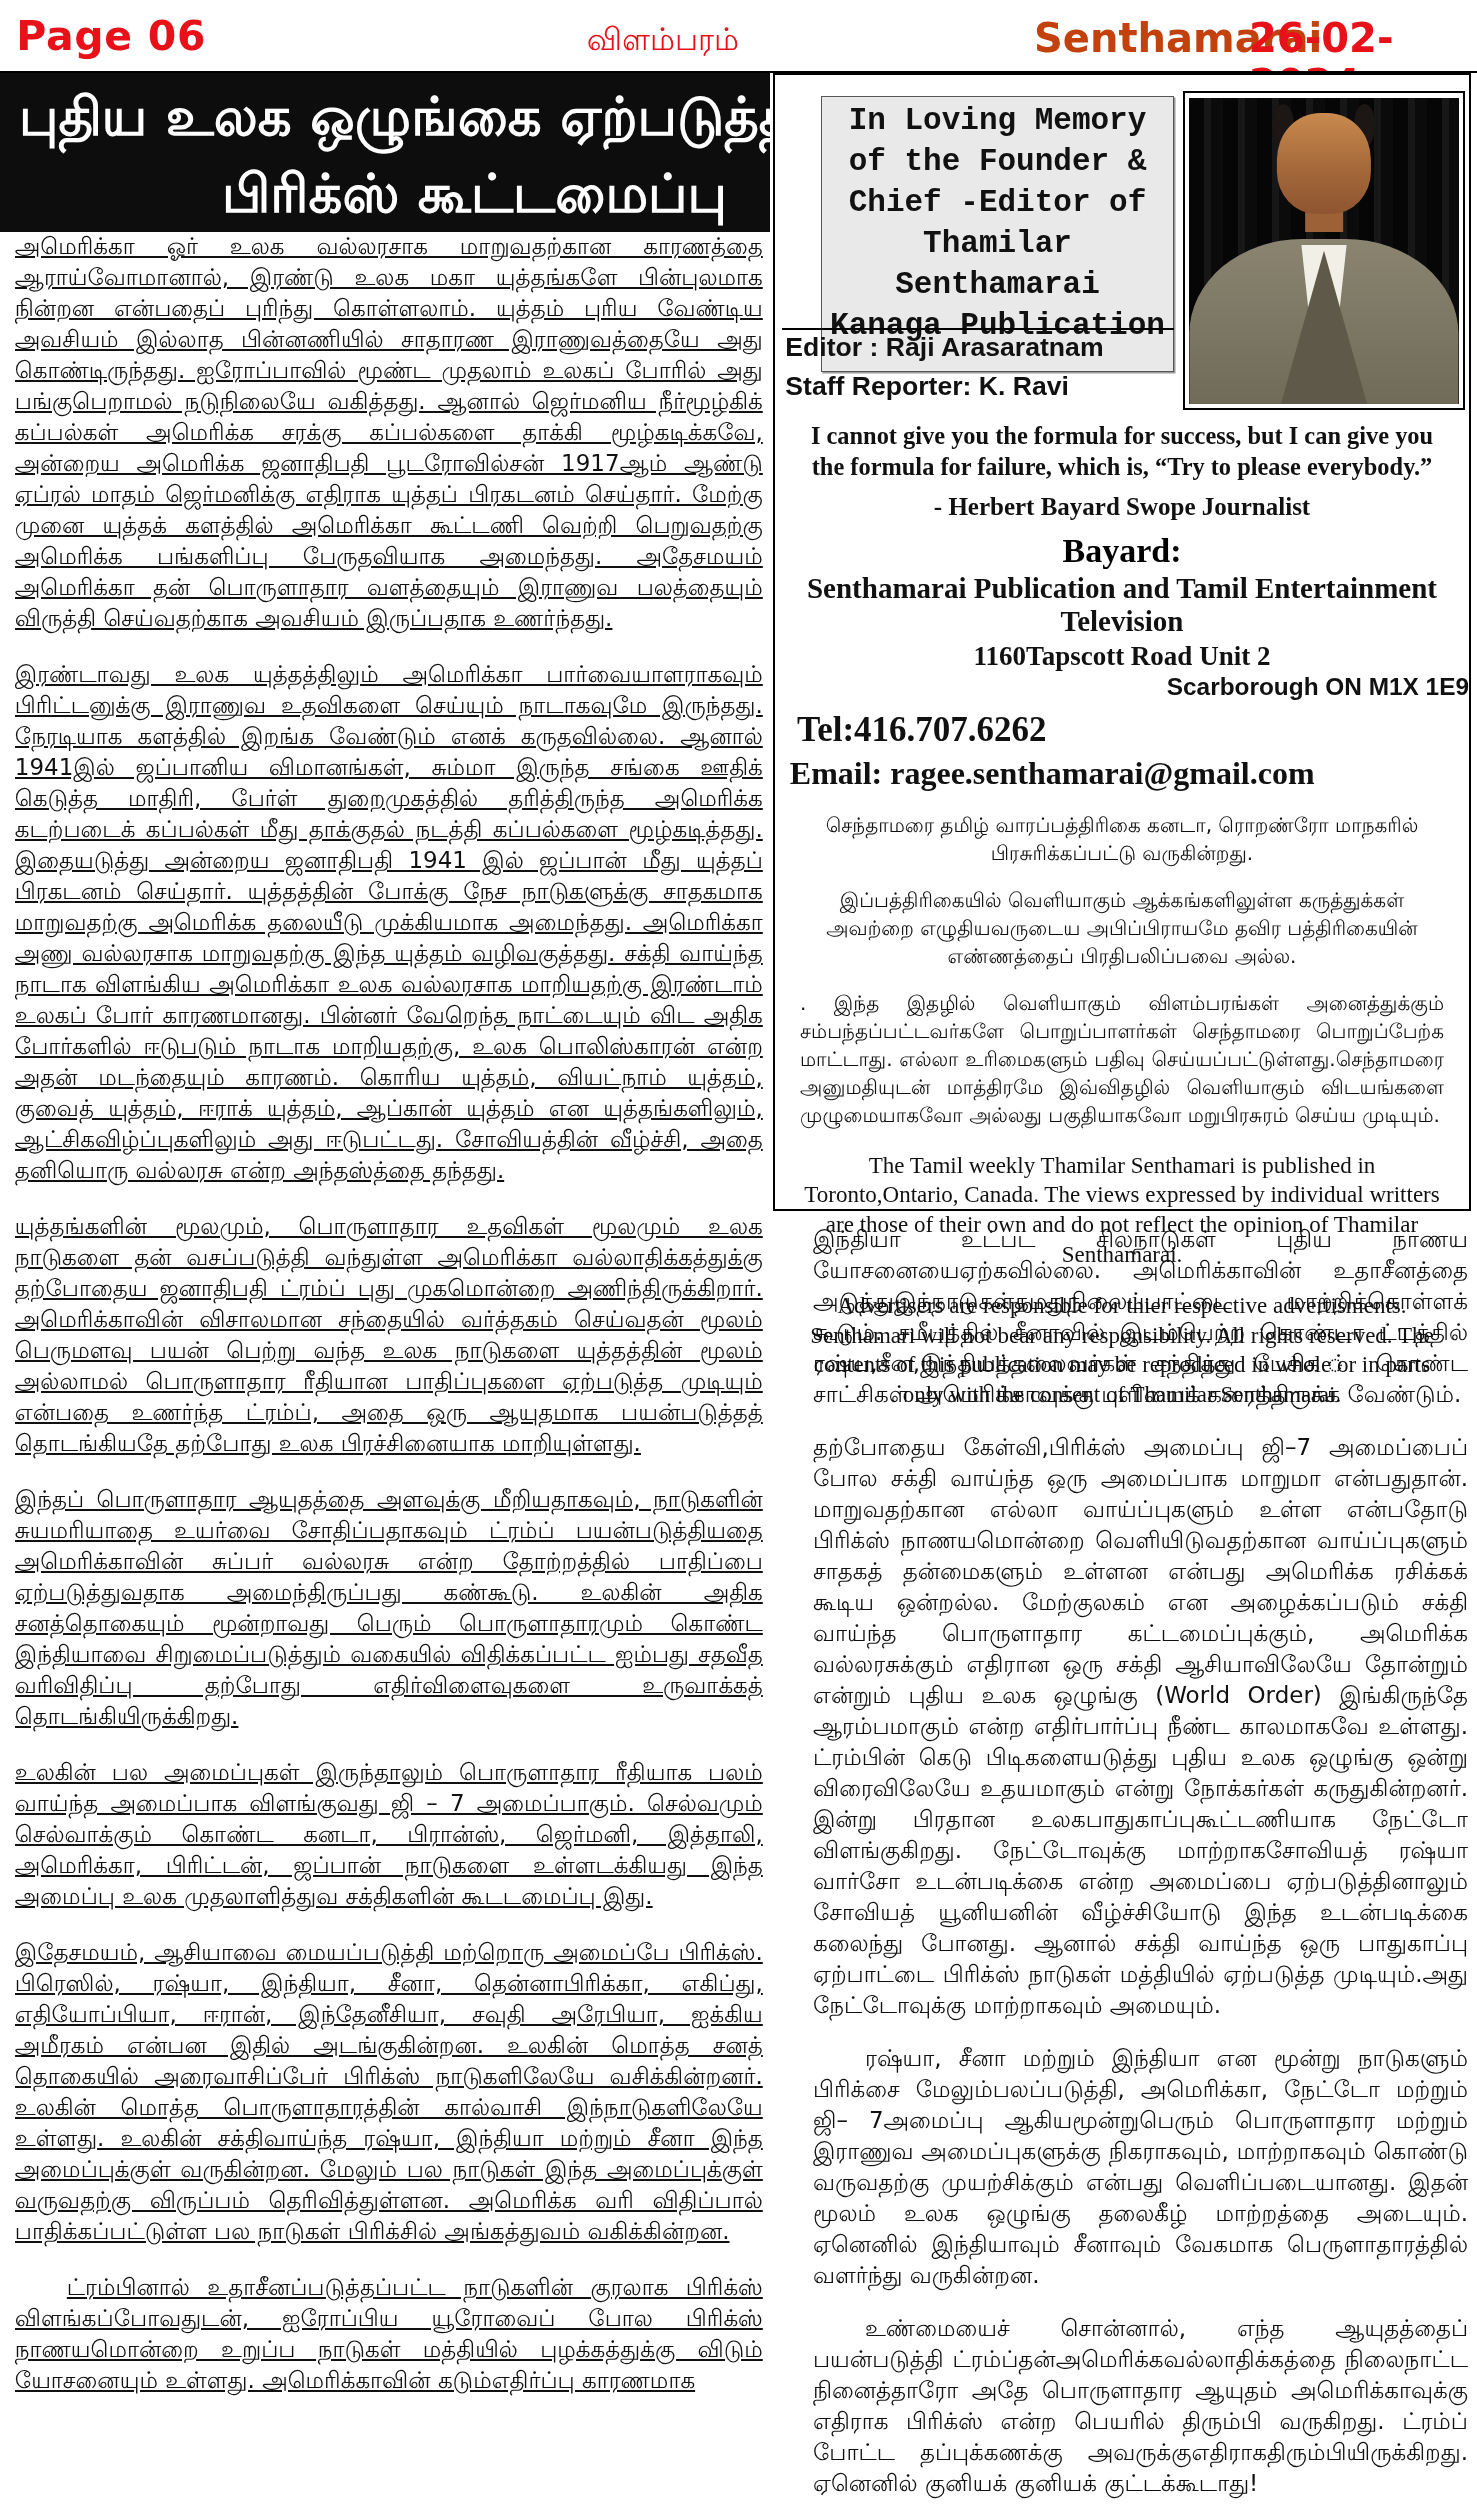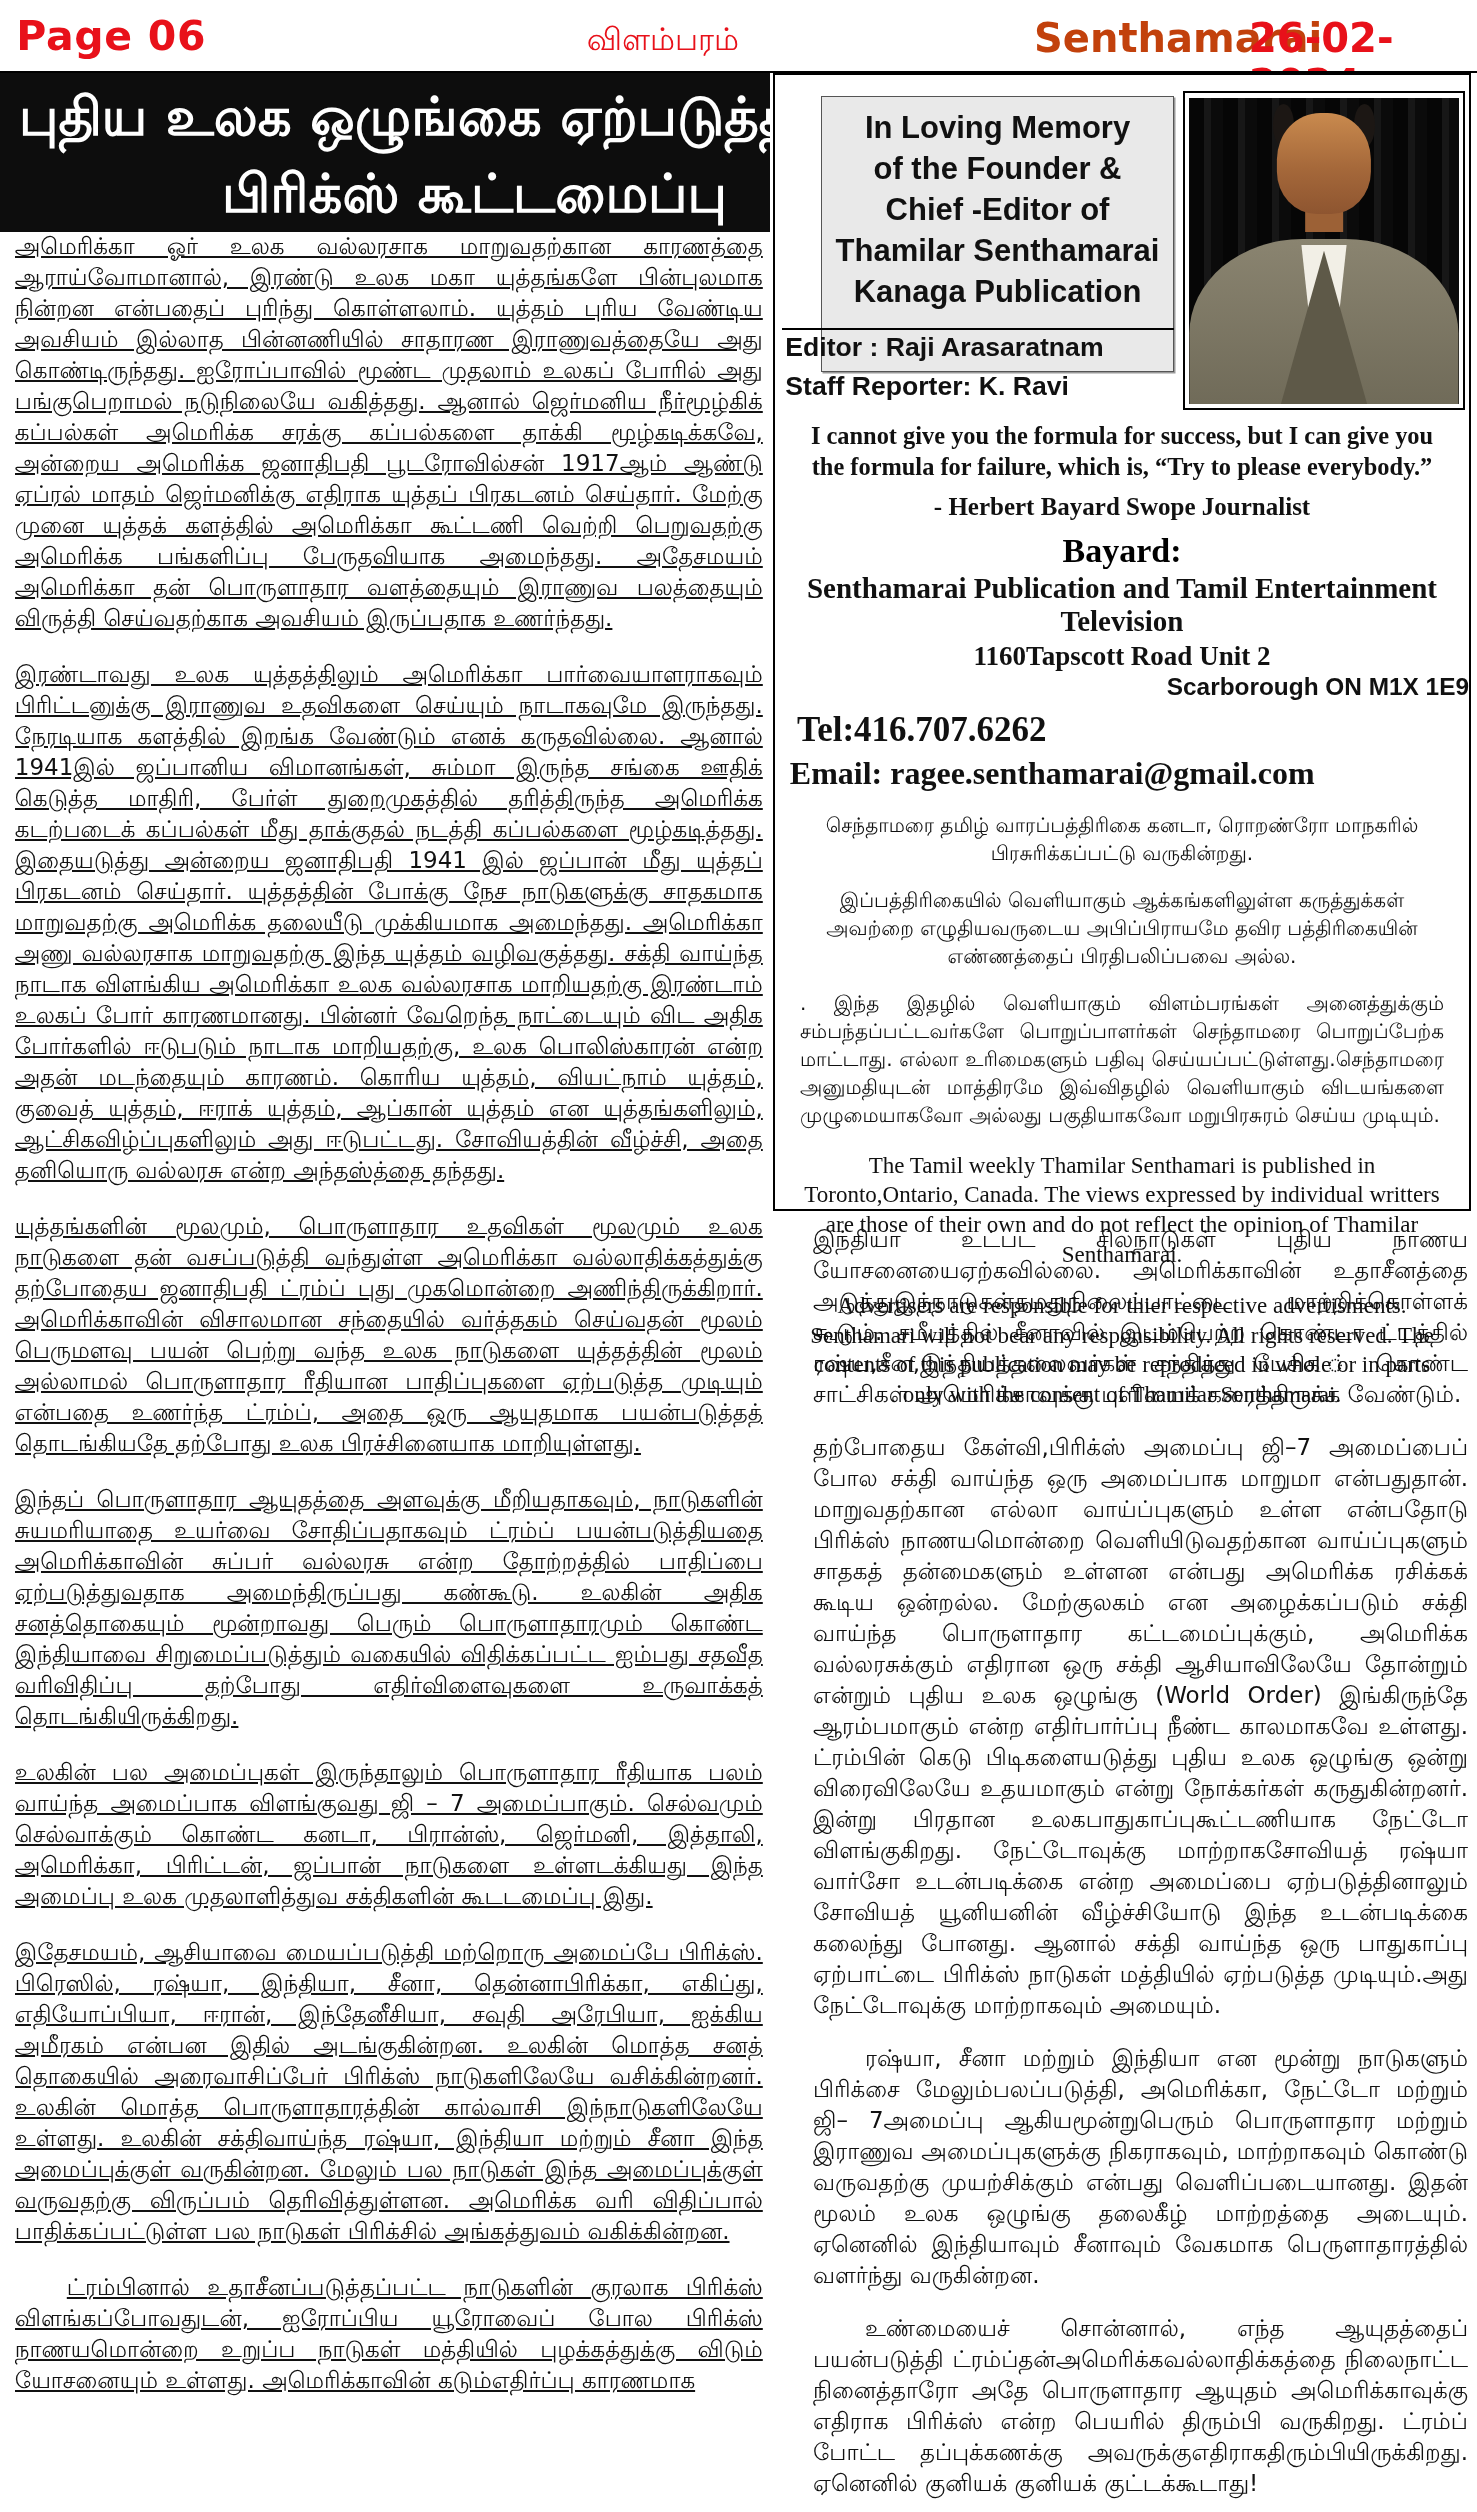--- a/index.html
+++ b/index.html
@@ -20,22 +20,22 @@
   .left-col{position:absolute;top:231px;left:14.8px;width:748px;height:2276px;overflow:hidden;
             font-size:23px;line-height:31px;text-align:justify;text-decoration:underline;}
   .left-col p{margin:0 0 25px 0;}
   .indent{text-indent:52px;}
   
   .rbox{position:absolute;top:73px;left:773px;width:698px;height:1138px;border:2.2px solid #000;
         box-sizing:border-box;background:#fff;}
   .rtop{position:relative;width:100%;height:341px;}
   .memorial{position:absolute;top:20.7px;left:46px;width:353px;height:276px;background:#e9e9e9;
             border:1.5px solid #555;box-shadow:1.5px 1.5px 0 #999;
-            font-family:Liberation Sans, sans-serif;font-weight:bold;font-size:31px;line-height:41px;
-            text-align:center;padding-top:10px;box-sizing:border-box;}
+            font-family:Liberation Mono, monospace;font-weight:bold;font-size:31px;line-height:41px;
+            text-align:center;padding-top:3px;box-sizing:border-box;}
   .edline{position:absolute;left:10.3px;font-weight:bold;font-size:26.6px;
           font-family:"Liberation Sans",sans-serif;border-bottom:none;}
   .ed1{top:257px;} .ed2{top:296px;}
   .ed-underline{position:absolute;top:253px;left:7.4px;width:392px;height:1.5px;background:#000;}
   
   .photo{position:absolute;top:16.3px;left:408px;width:282px;height:319px;background:#fff;
          border:2.2px solid #000;padding:4.4px;box-sizing:border-box;}
   .photo-inner{position:relative;width:100%;height:100%;overflow:hidden;
      background:repeating-linear-gradient(90deg,#060606 0 14.8px,#171717 14.8px 22px,#0b0b0b 22px 34px);}
   .head{position:absolute;top:5%;left:50%;transform:translateX(-50%);width:35%;height:33%;

